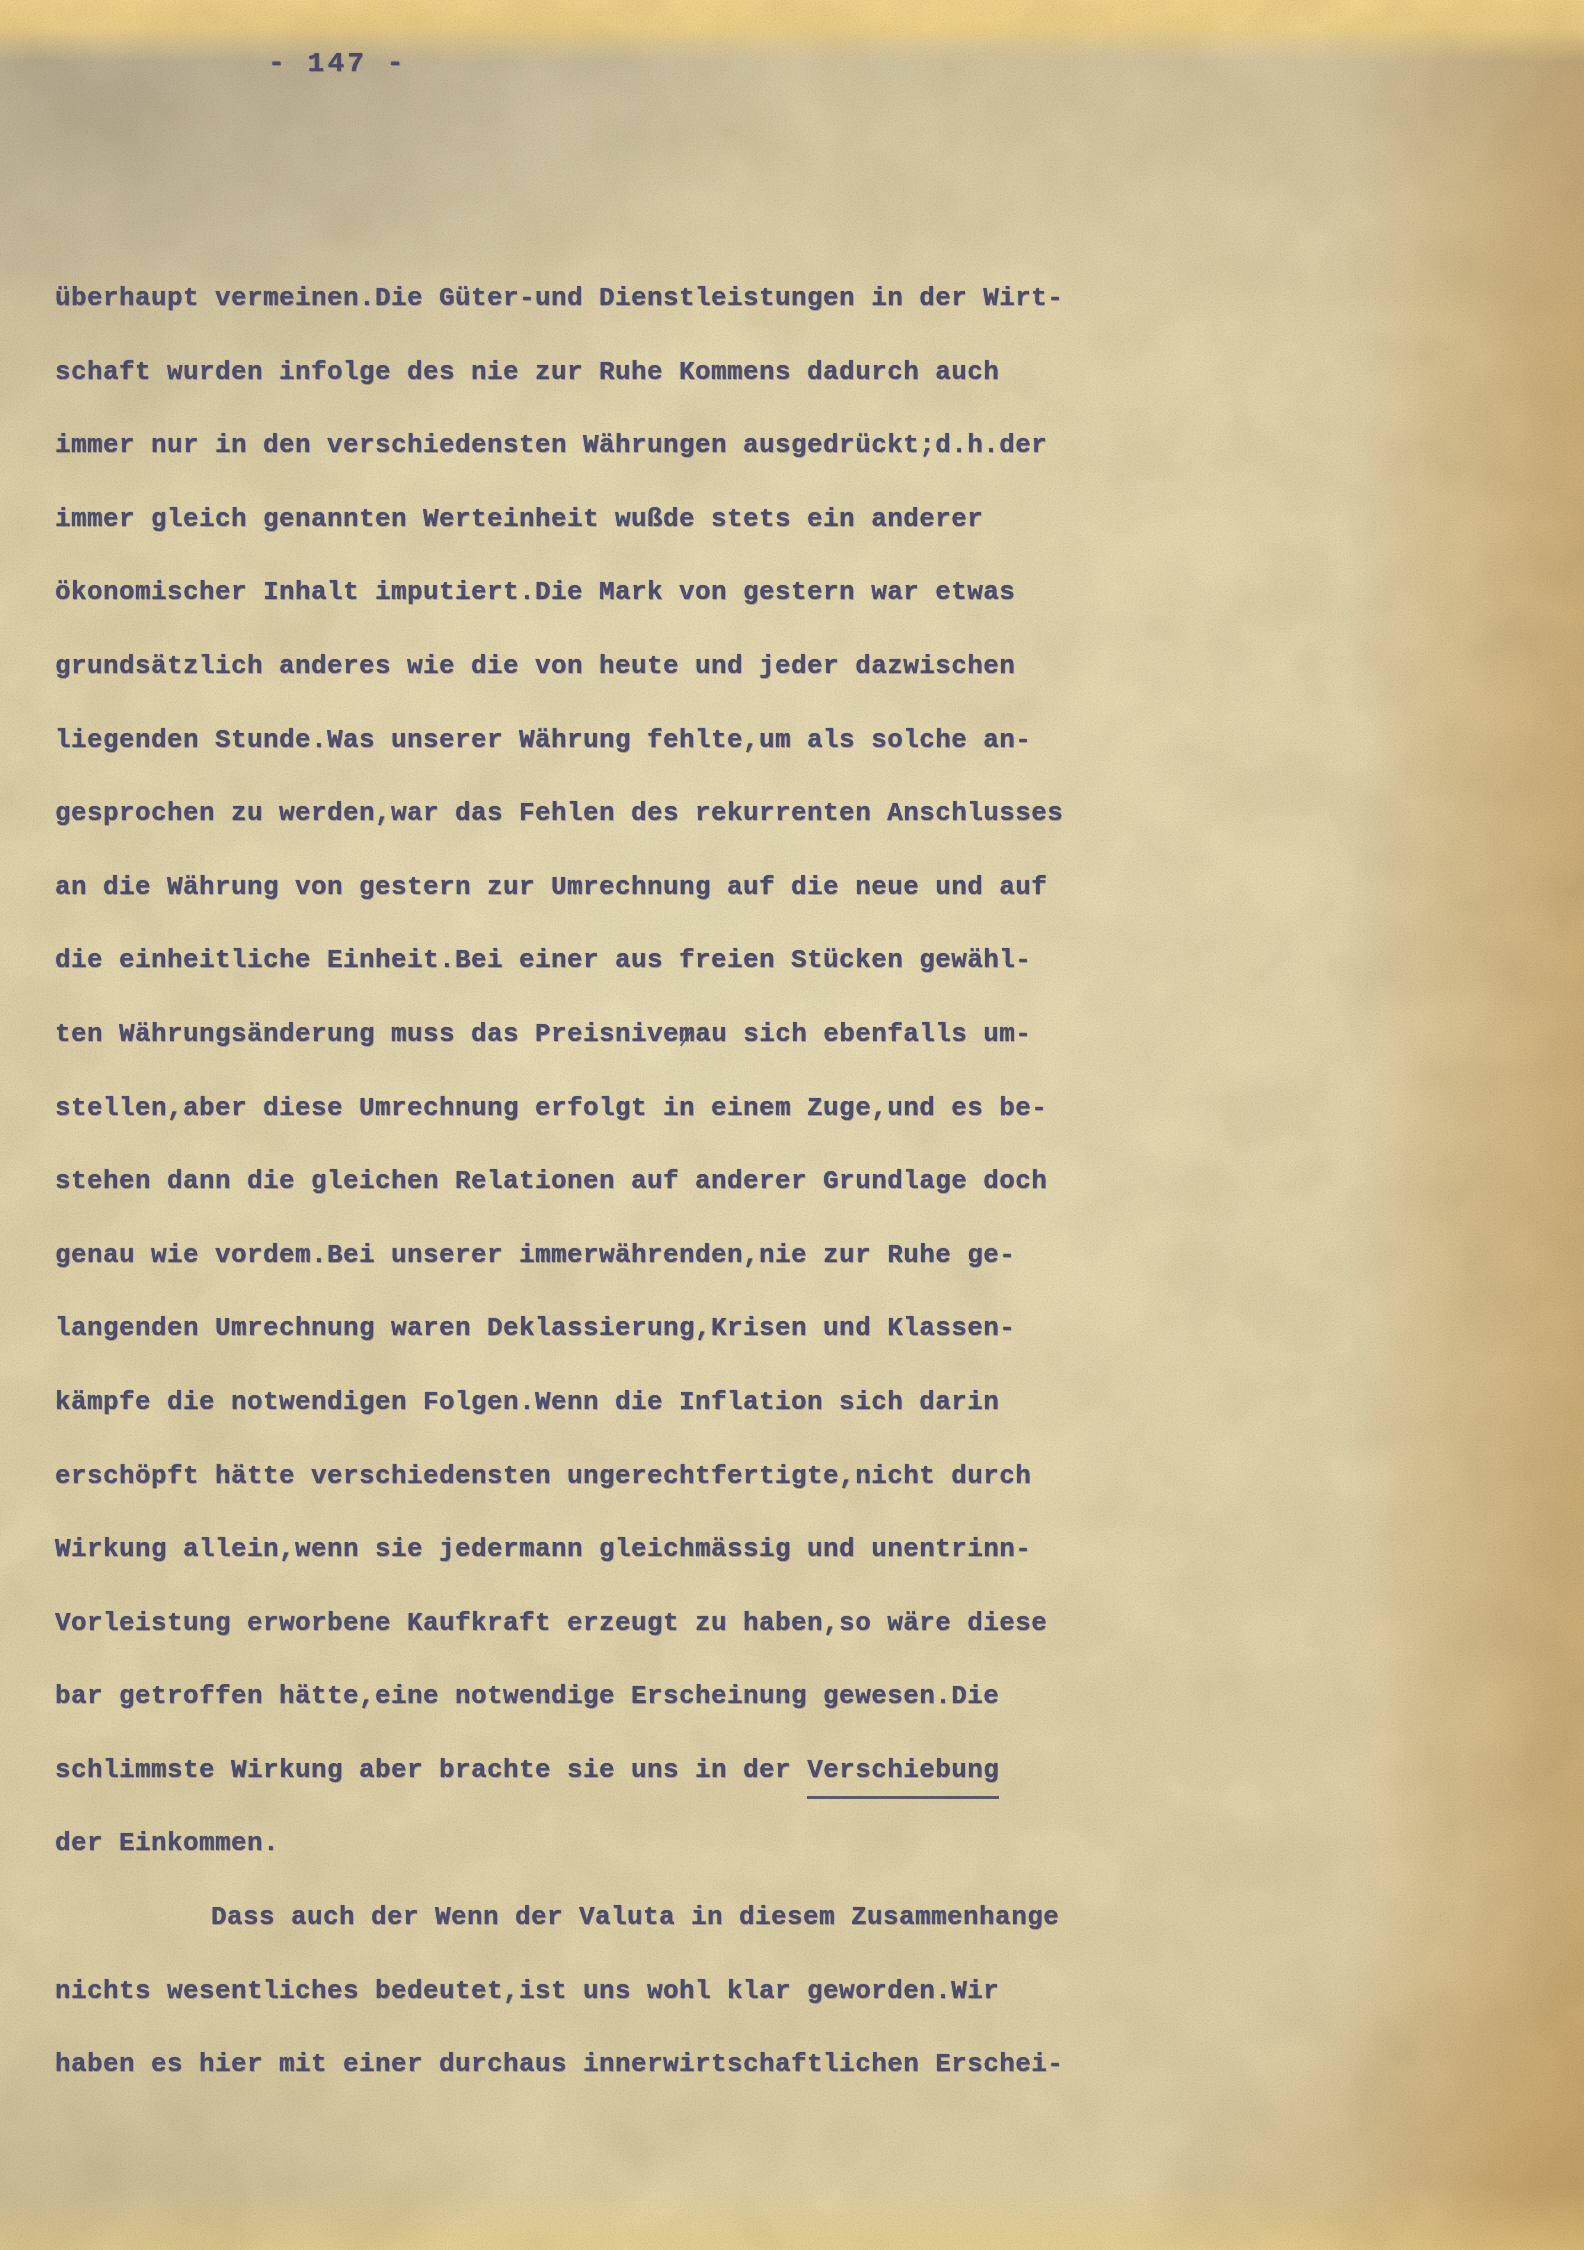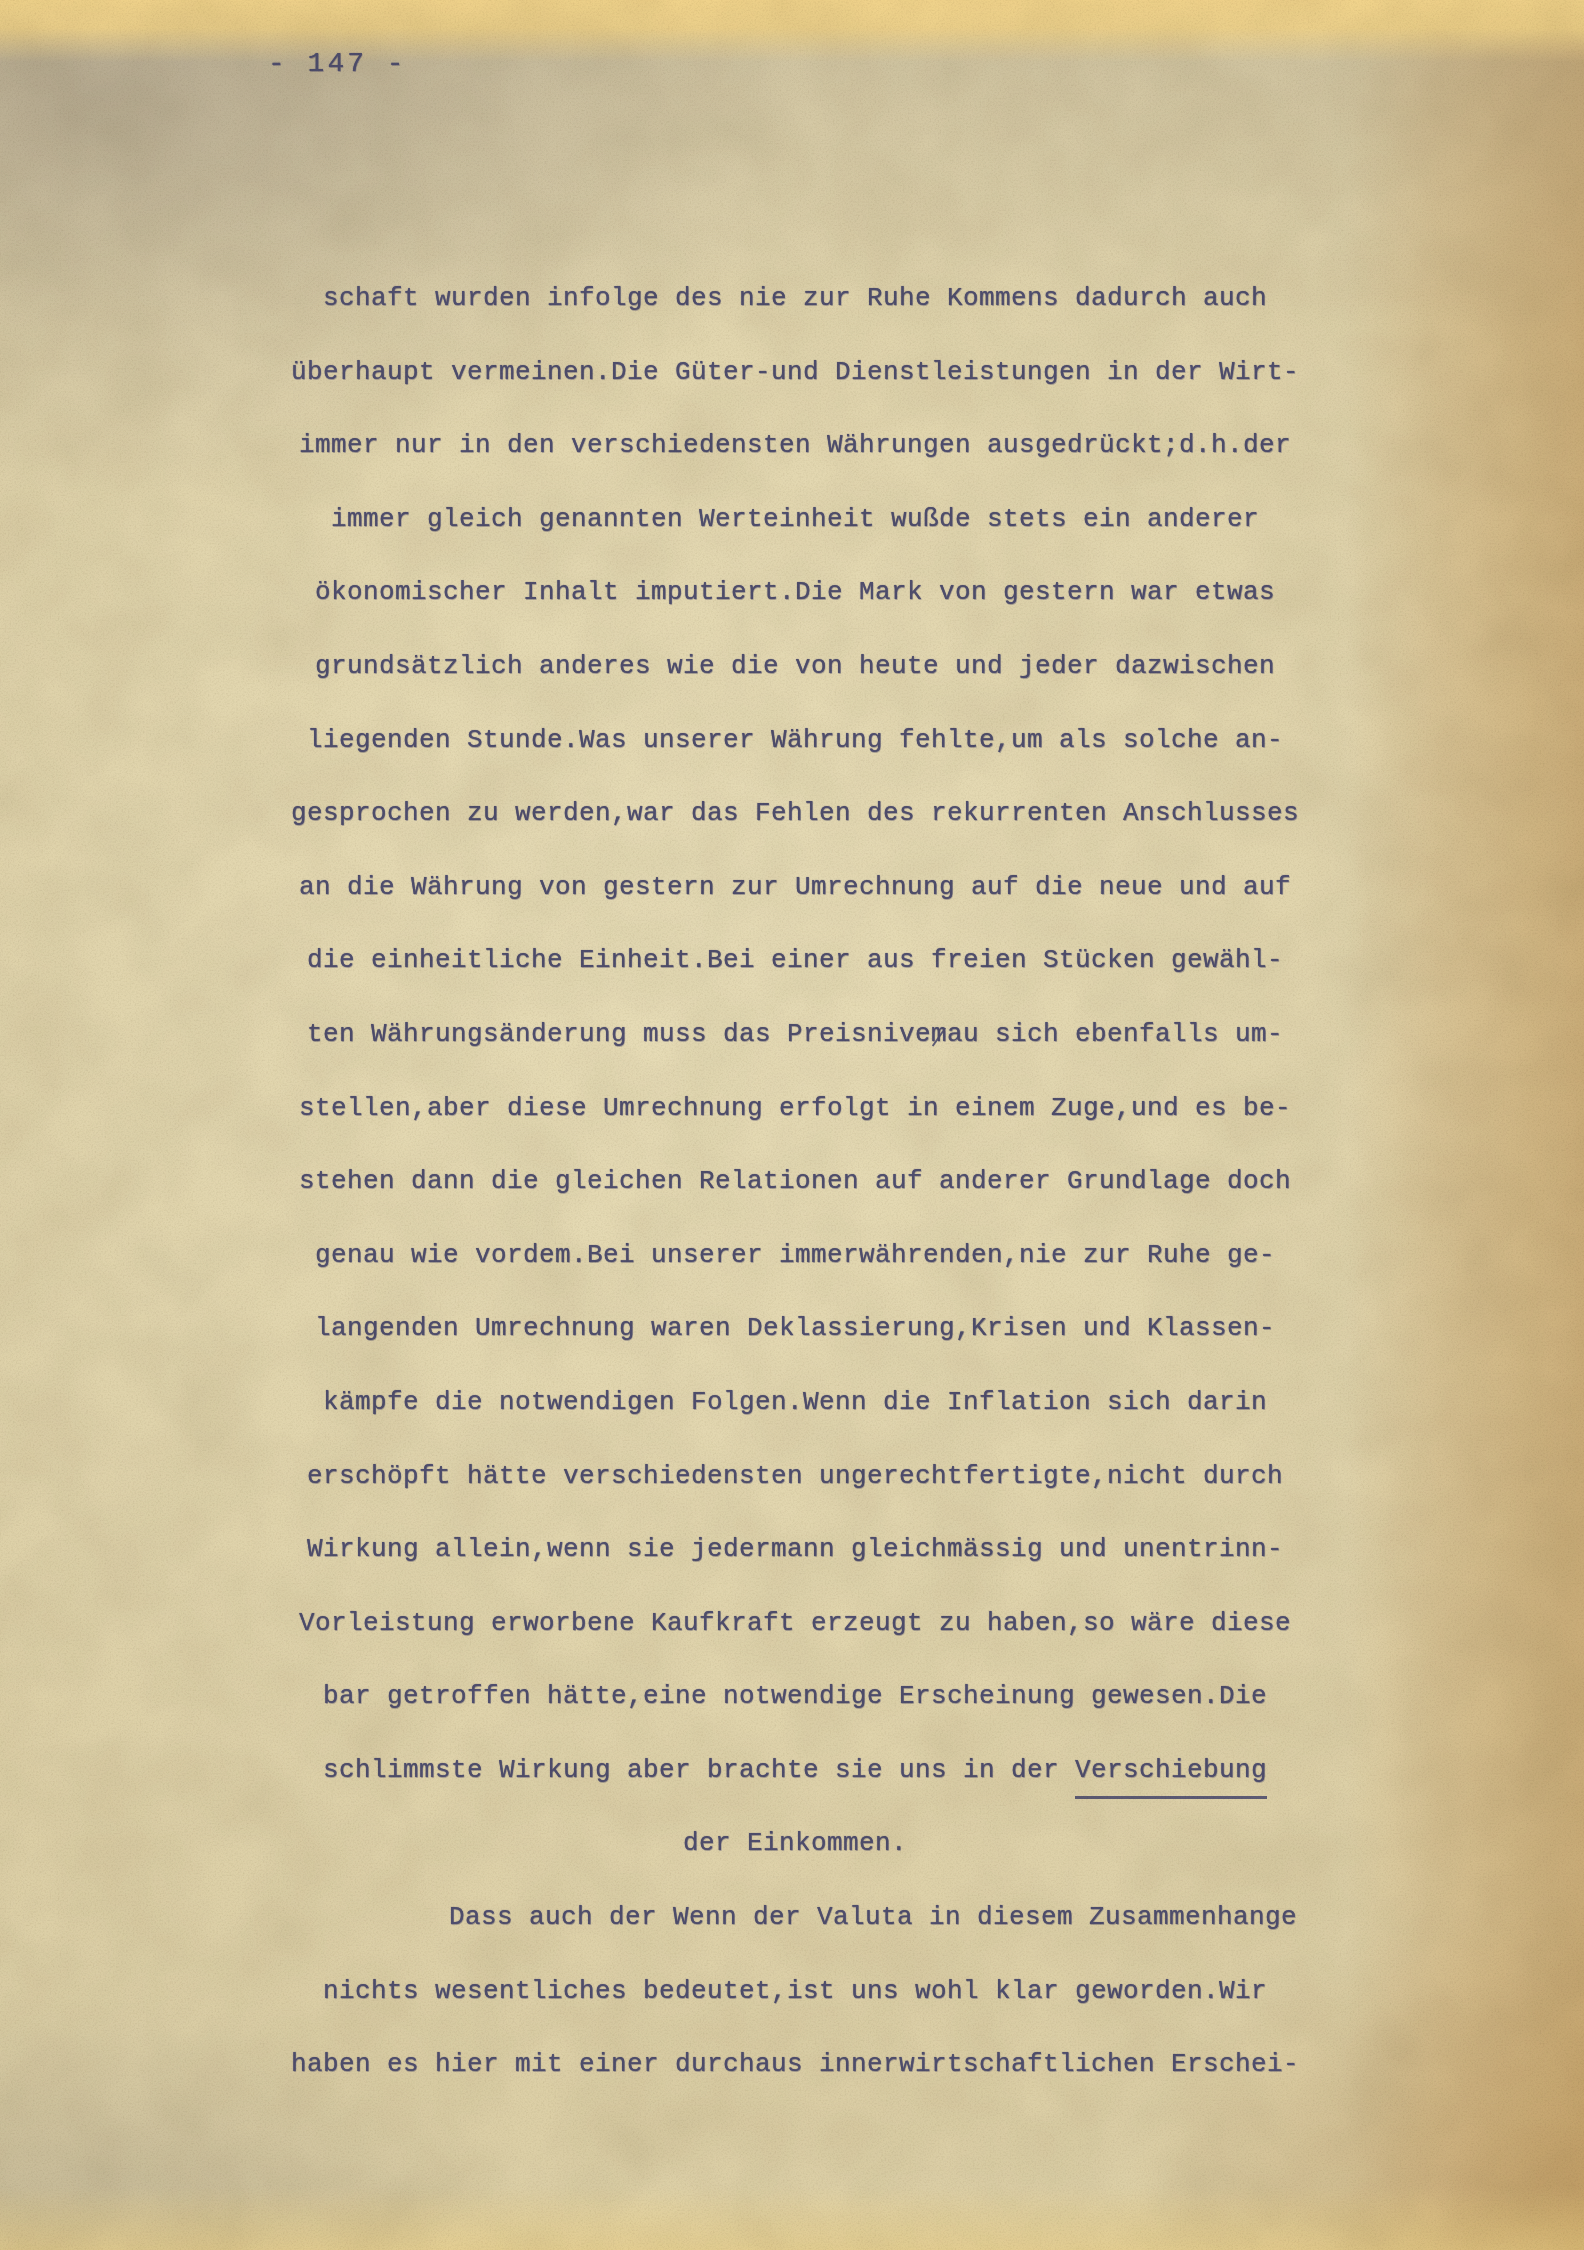--- a/index.html
+++ b/index.html
@@ -26,25 +26,24 @@
       radial-gradient(640px 330px at 4% 99%, rgba(128,118,104,0.28), rgba(128,118,104,0) 70%),
       
       radial-gradient(1250px 1500px at 45% 42%, rgba(242,234,200,0.50), rgba(242,234,200,0) 78%);
   }
   .grain { position: absolute; inset: 0; mix-blend-mode: multiply; pointer-events: none; }
   .grain-fine { opacity: 0.5; }
   .grain-blotch { opacity: 0.30; }
 
   .ink {
     font-family: "Liberation Mono", "DejaVu Sans Mono", monospace;
-    font-weight: normal;
+    font-weight: bold;
     color: #4f4e6e;
     text-shadow: 0 0 1px rgba(79,78,110,0.85), 0.6px 0.6px 0 rgba(79,78,110,0.35);
     filter: blur(0.3px);
-    text-align: center;
   }
   .page-number {
     position: absolute;
     left: 268px;
     top: 48px;
     font-size: 28px;
     letter-spacing: 3px;
     white-space: pre;
   }
   .text-block {
@@ -68,22 +67,22 @@
   }
 </style>
 </head>
 <body>
 
 <div class="page">
 
   <div class="page-number ink">- 147 -</div>
 
   <div class="text-block ink">
+      <div class="line"><span>überhaupt vermeinen.Die Güter-und Dienstleistungen in der Wirt-</span></div>
       <div class="line"><span>schaft wurden infolge des nie zur Ruhe Kommens dadurch auch</span></div>
-      <div class="line"><span>überhaupt vermeinen.Die Güter-und Dienstleistungen in der Wirt-</span></div>
       <div class="line"><span>immer nur in den verschiedensten Währungen ausgedrückt;d.h.der</span></div>
       <div class="line"><span>immer gleich genannten Werteinheit wußde stets ein anderer</span></div>
       <div class="line"><span>ökonomischer Inhalt imputiert.Die Mark von gestern war etwas</span></div>
       <div class="line"><span>grundsätzlich anderes wie die von heute und jeder dazwischen</span></div>
       <div class="line"><span>liegenden Stunde.Was unserer Währung fehlte,um als solche an-</span></div>
       <div class="line"><span>gesprochen zu werden,war das Fehlen des rekurrenten Anschlusses</span></div>
       <div class="line"><span>an die Währung von gestern zur Umrechnung auf die neue und auf</span></div>
       <div class="line"><span>die einheitliche Einheit.Bei einer aus freien Stücken gewähl-</span></div>
       <div class="line"><span>ten Währungsänderung muss das Preisnive</span><span class="s">m</span><span>au sich ebenfalls um-</span></div>
       <div class="line"><span>stellen,aber diese Umrechnung erfolgt in einem Zuge,und es be-</span></div>

